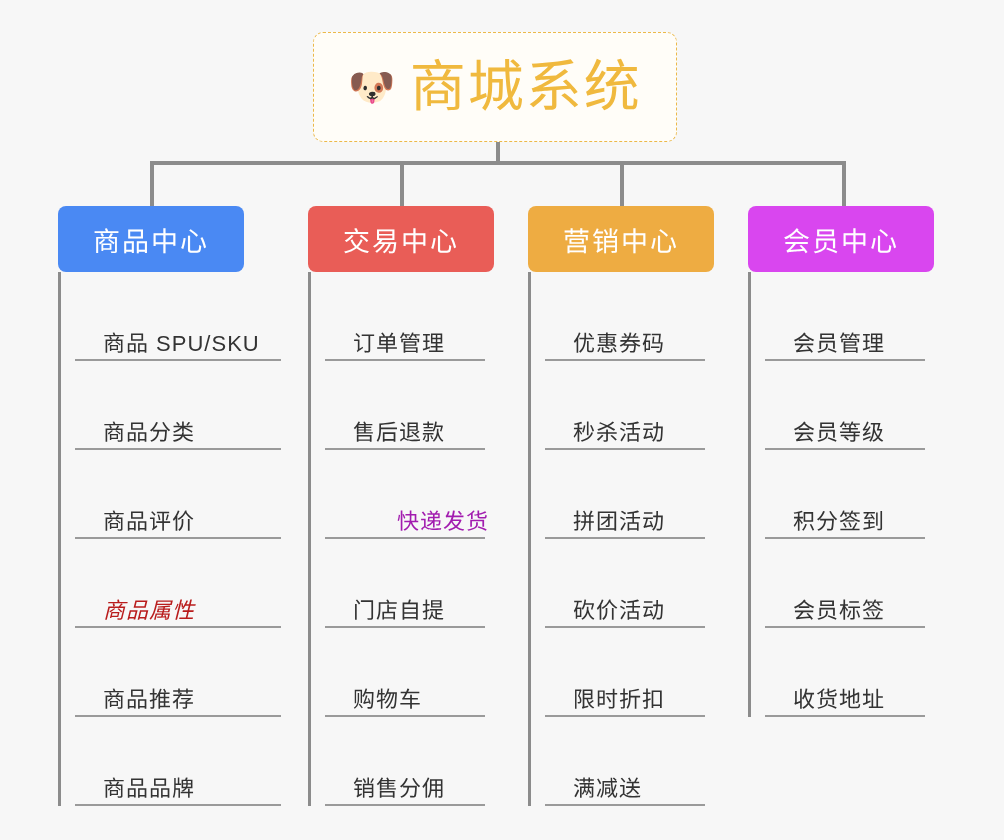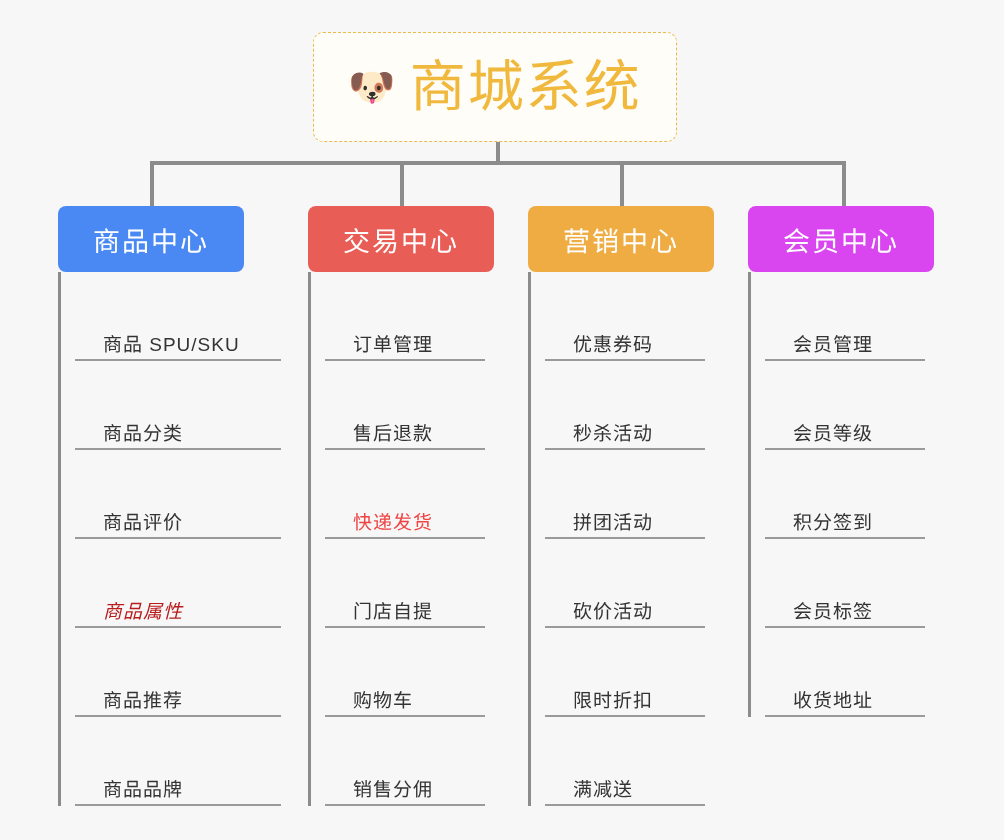--- a/index.html
+++ b/index.html
@@ -123,21 +123,21 @@
     justify-content: flex-start;
     padding-left: 28px;
     padding-bottom: 3px;
   }
   .column.c0 .leaf { width: 206px; }
   .column.c1 .leaf { width: 160px; }
   .column.c2 .leaf { width: 160px; }
   .column.c3 .leaf { width: 160px; }
 
   .leaf-label {
-    font-size: 19px;
+    font-size: 22px;
     color: #333333;
     letter-spacing: 1px;
     white-space: nowrap;
     line-height: 1.1;
   }
 </style>
 </head>
 <body style="background: rgb(247, 247, 247);">
 
 <div id="mindmap">
@@ -185,21 +185,21 @@
       <span>交易中心</span>
     </div>
     <div class="leaf-list" style="border-left-color: rgb(140, 140, 140);">
       <div class="leaf" style="border-bottom-color: rgb(154, 154, 154);">
           <span class="leaf-label" style="color: rgb(51, 51, 51);">订单管理</span>
         </div>
       <div class="leaf" style="border-bottom-color: rgb(154, 154, 154);">
           <span class="leaf-label" style="color: rgb(51, 51, 51);">售后退款</span>
         </div>
       <div class="leaf" style="border-bottom-color: rgb(154, 154, 154);">
-          <span class="leaf-label" style="color: #ef4444;">快递发货</span>
+          <span class="leaf-label" style="color: #a21caf; margin-left: 44px;">快递发货</span>
         </div>
       <div class="leaf" style="border-bottom-color: rgb(154, 154, 154);">
           <span class="leaf-label" style="color: rgb(51, 51, 51);">门店自提</span>
         </div>
       <div class="leaf" style="border-bottom-color: rgb(154, 154, 154);">
           <span class="leaf-label" style="color: rgb(51, 51, 51);">购物车</span>
         </div>
       <div class="leaf" style="border-bottom-color: rgb(154, 154, 154);">
           <span class="leaf-label" style="color: rgb(51, 51, 51);">销售分佣</span>
         </div>

